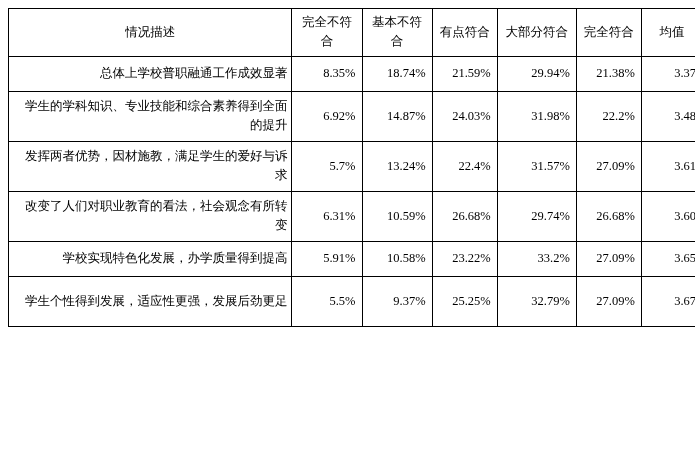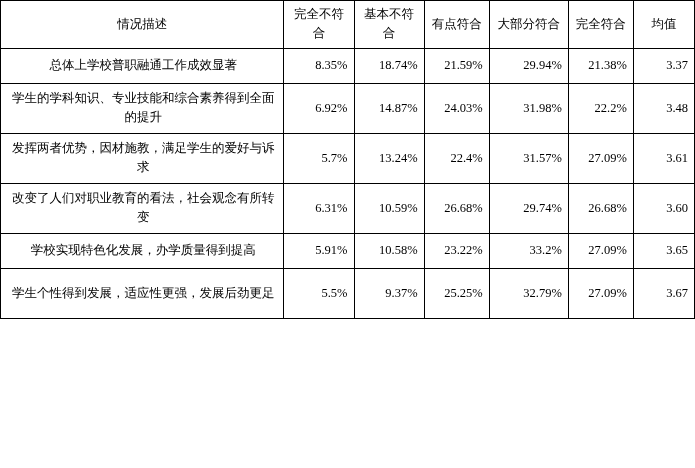--- a/index.html
+++ b/index.html
@@ -11,21 +11,21 @@
     width: 695px;
     height: 468px;
     font-family: "Liberation Serif", "DejaVu Serif", serif;
     color: #000000;
     overflow: hidden;
   }
   .table-wrap {
     width: 695px;
     height: 468px;
     box-sizing: border-box;
-    padding: 0;
+    padding: 8px;
   }
   table.survey {
     width: 695px;
     border-collapse: collapse;
     table-layout: fixed;
     font-size: 12.5px;
   }
   table.survey th,
   table.survey td {
     border: 1px solid #000000;
@@ -34,21 +34,21 @@
     line-height: 1.55;
   }
   table.survey thead th {
     text-align: center;
     font-weight: normal;
     height: 32px;
     padding-top: 4px;
     padding-bottom: 4px;
   }
   table.survey tbody td.desc {
-    text-align: center;
+    text-align: right;
     padding-left: 6px;
     padding-right: 4px;
   }
   table.survey tbody td.num {
     text-align: right;
   }
   
   col.c-desc  { width: 283px; }
   col.c-o1    { width: 70px; }
   col.c-o2    { width: 70px; }

